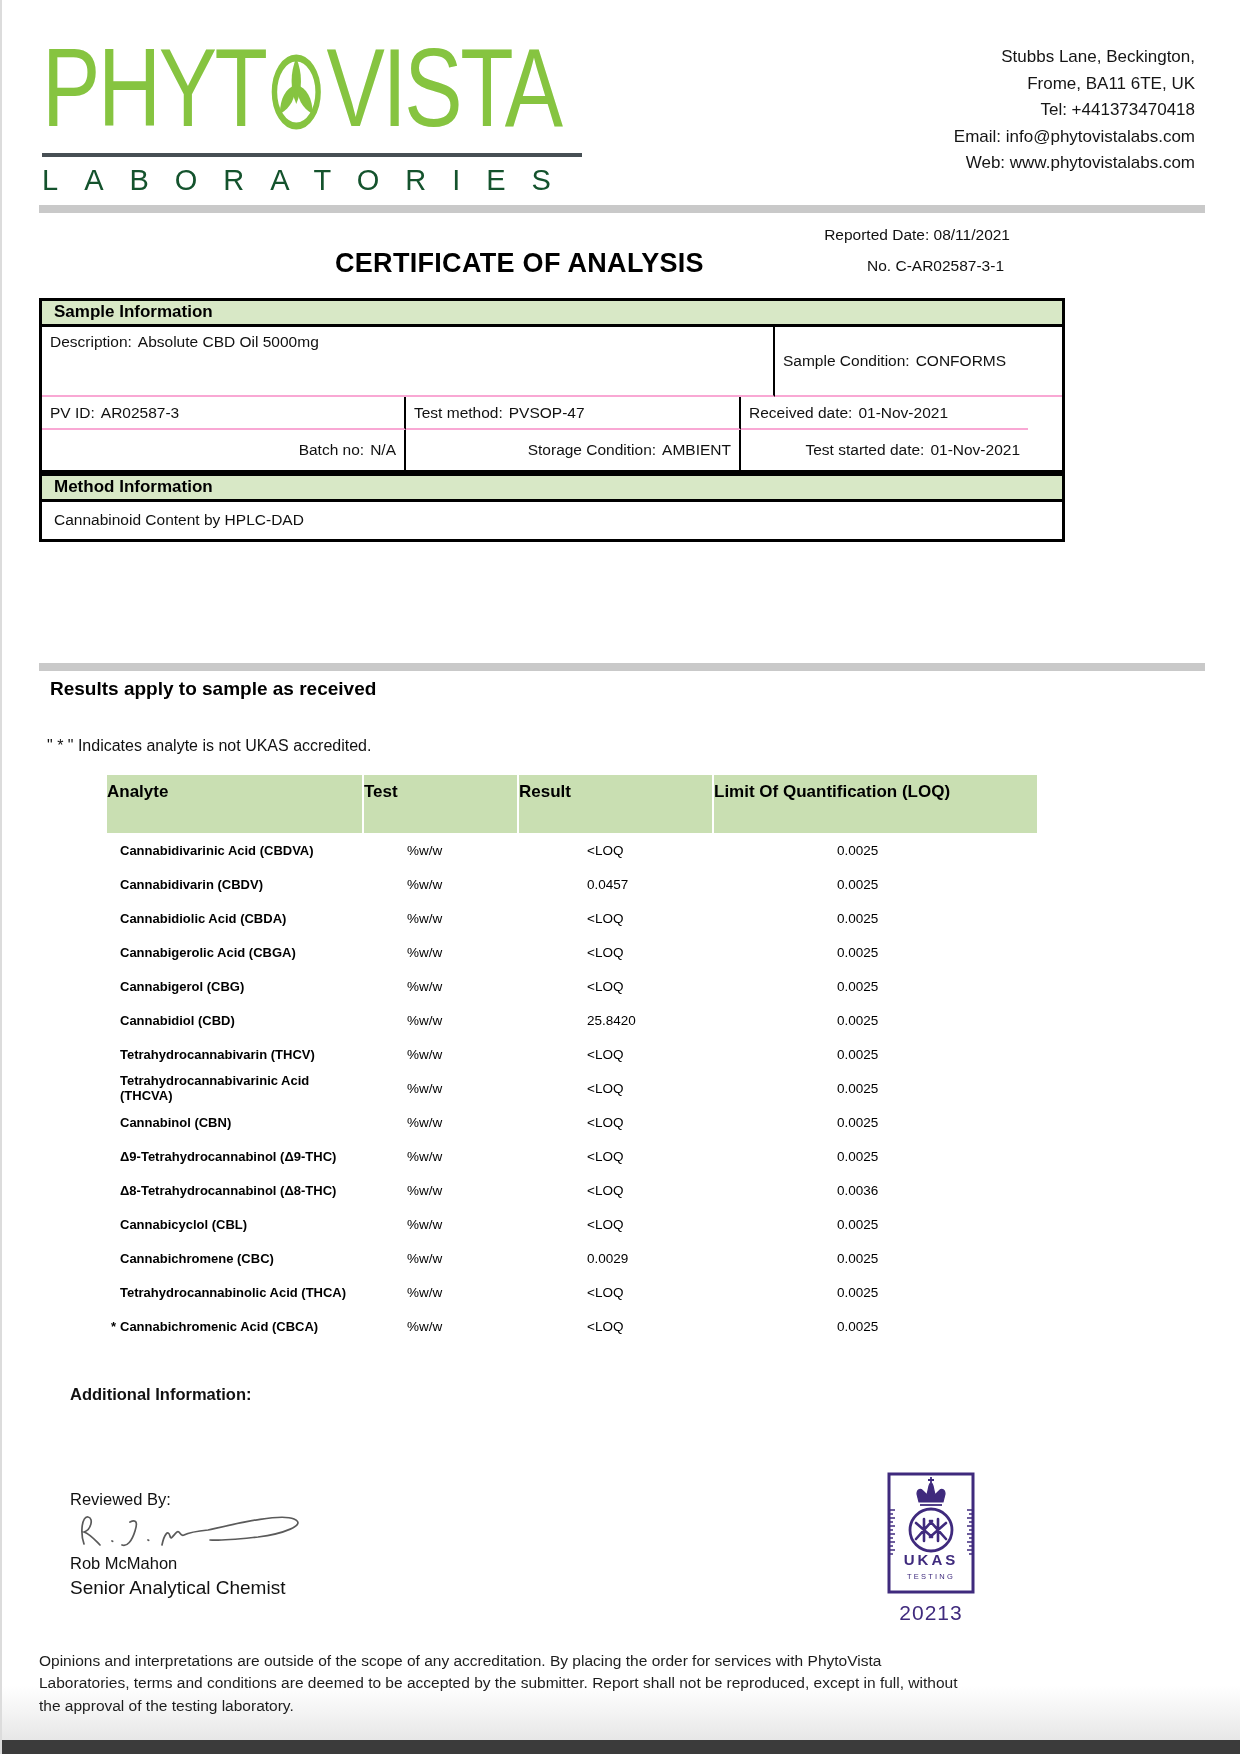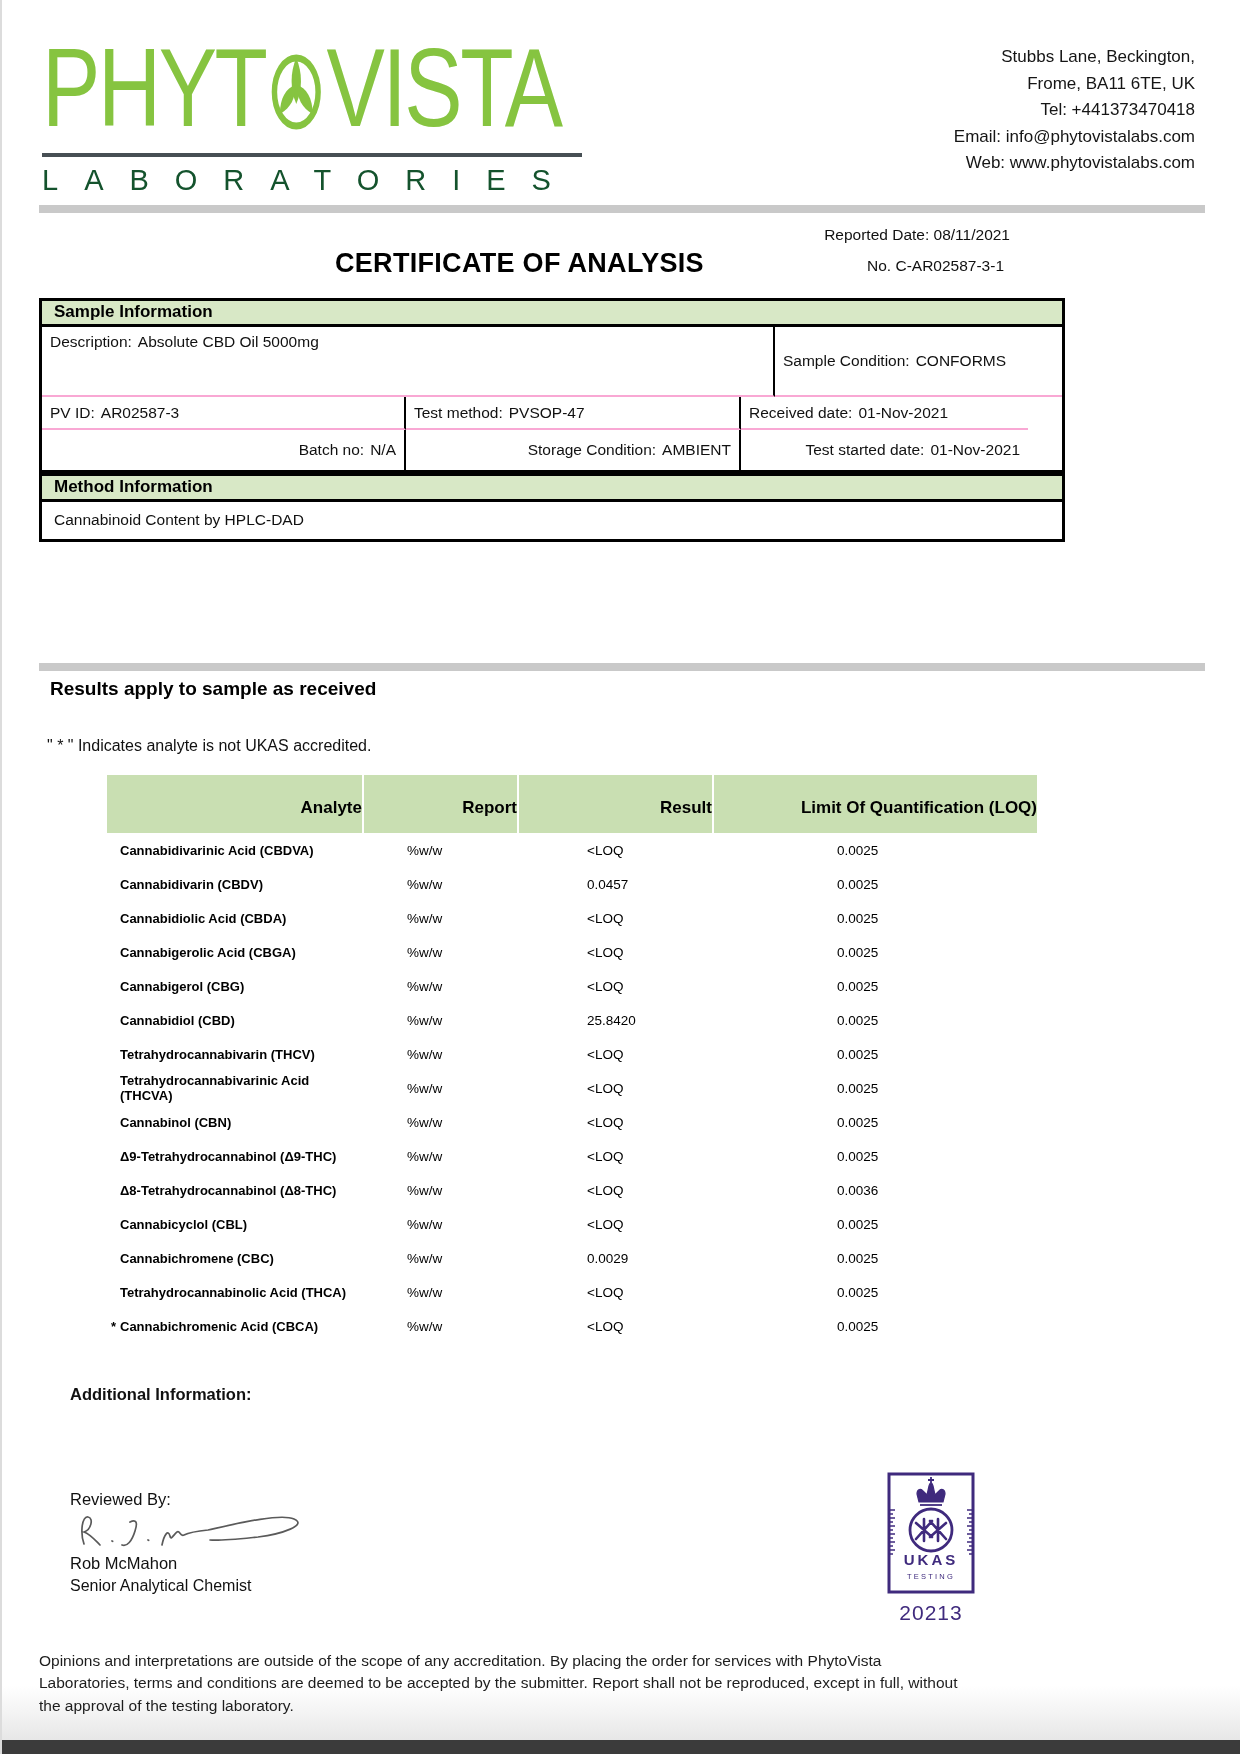--- a/index.html
+++ b/index.html
@@ -40,37 +40,37 @@
   .cust-body { padding:8px 12px 12px 12px; font-size:15.5px; }
   .cust-line .val { margin-left:16px; }
   .cust-line + .cust-line { margin-top:13px; }
   .method-body { padding:9px 12px 10px 12px; font-size:15.5px; }
   
   .results-note { position:absolute; left:48px; top:678px; font-size:19px; font-weight:bold; color:#000; }
   .accred-note { position:absolute; left:45px; top:737px; font-size:16px; color:#111; }
   
   .results-table { position:absolute; left:105px; top:775px; width:930px; }
   .rt-header { display:flex; background:#c9dfb2; height:58px; }
-  .rt-hcell { font-weight:bold; font-size:17px; text-align:right; padding-top:23px; color:#000; }
+  .rt-hcell { font-weight:bold; font-size:17px; text-align:left; padding-top:7px; color:#000; }
   .rt-hcell + .rt-hcell { border-left:2px solid #fff; }
   .c1 { width:255px; } .c2 { width:155px; } .c3 { width:195px; } .c4 { width:325px; }
   .rt-row { display:flex; height:34px; align-items:center; }
   .rt-cell { font-size:13.5px; color:#000; }
   .rt-cell.c1 { font-weight:bold; font-size:13px; display:flex; }
   .flag { display:inline-block; width:13px; text-align:center; flex:none; }
   .rt-cell.c2 { padding-left:45px; }
   .rt-cell.c3 { padding-left:70px; }
   .rt-cell.c4 { padding-left:125px; }
   
   .add-info { position:absolute; left:68px; top:1385px; font-weight:bold; font-size:16.5px; }
   .signoff { position:absolute; left:68px; top:1490px; width:320px; height:120px; }
   .rev-label { position:absolute; left:0; top:0; font-size:16.5px; }
   .signature { position:absolute; left:0; top:14px; }
   .rev-name { position:absolute; left:0; top:64px; font-size:16.5px; }
-  .rev-title { position:absolute; left:0; top:87px; font-size:16px; }
+  .rev-title { position:absolute; left:0; top:87px; font-size:19px; }
   .ukas { position:absolute; left:884px; top:1472px; width:90px; text-align:center; }
   .ukas-number { font-size:21px; color:#3f2a7d; margin-top:3px; letter-spacing:1px; }
   .footer-fade { position:absolute; left:0; right:0; top:1686px; height:54px; background:linear-gradient(#ffffff, #e7e7e7); }
   .bottom-bar { position:absolute; left:0; right:0; top:1740px; height:14px; background:#3b3b3b; }
   .disclaimer { position:absolute; left:37px; top:1650px; width:928px; font-size:15.5px; line-height:1.45; color:#1d1d1d; z-index:2; }
 </style>
 </head>
 <body>
 
 <div class="page">
@@ -159,21 +159,21 @@
   </div>
 
   <div class="graybar bar2"></div>
 
   <div class="results-note">Results apply to sample as received</div>
   <div class="accred-note">" * " Indicates analyte is not UKAS accredited.</div>
 
   <div class="results-table">
     <div class="rt-header">
       <div class="rt-hcell c1">Analyte</div>
-      <div class="rt-hcell c2">Report</div>
+      <div class="rt-hcell c2">Test</div>
       <div class="rt-hcell c3">Result</div>
       <div class="rt-hcell c4">Limit Of Quantification (LOQ)</div>
     </div>
     <div class="rt-body">
     <div class="rt-row">
       <div class="rt-cell c1">
         <span class="flag"></span>
         <span class="aname">Cannabidivarinic Acid (CBDVA)</span>
       </div>
       <div class="rt-cell c2">%w/w</div>

